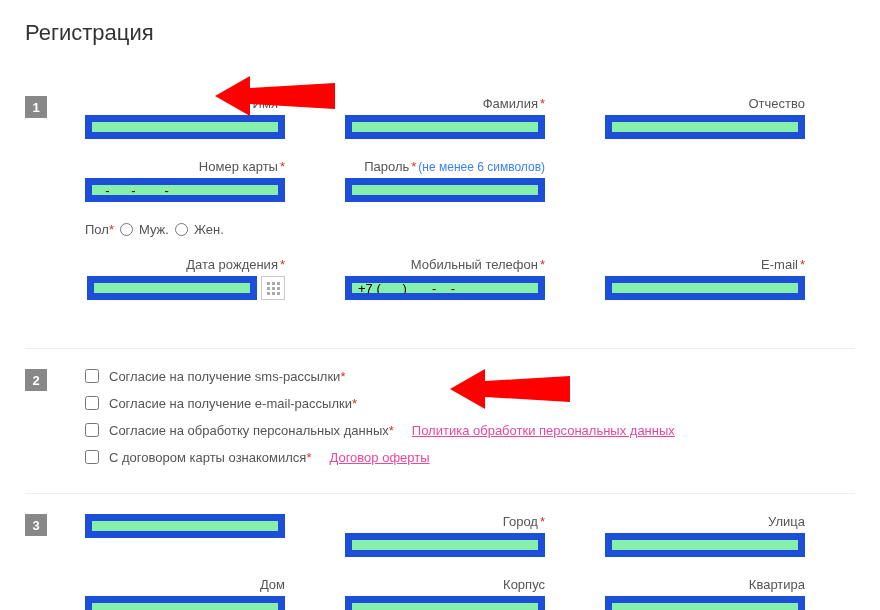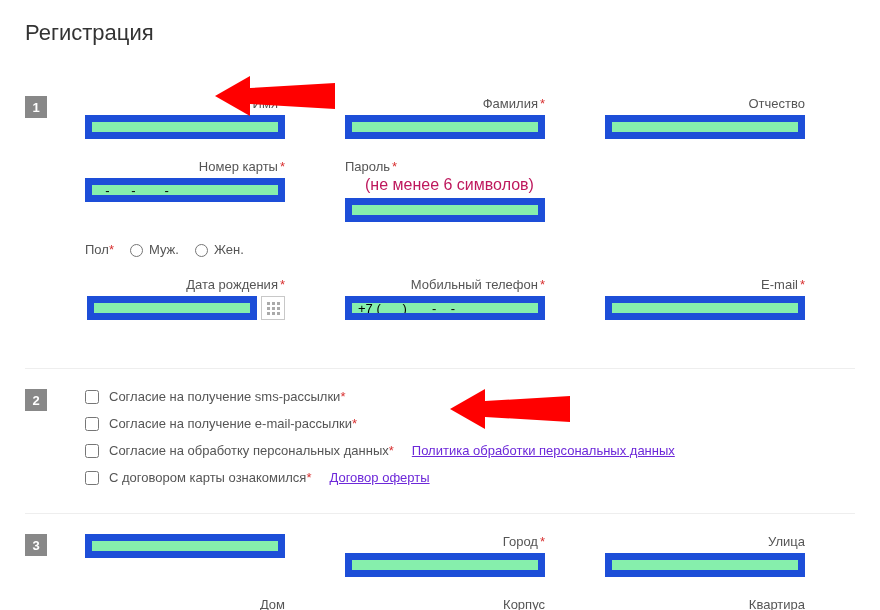--- a/index.html
+++ b/index.html
@@ -7,34 +7,34 @@
     .container { padding: 0 25px; }
     h1 { font-size: 22px; font-weight: normal; color: #333; margin-bottom: 30px; padding-top: 20px;}
     .section { display: flex; align-items: flex-start; padding: 20px 0 28px 0; position: relative; }
     .section + .section { border-top: 1px solid #eee; }
     .step-badge { width: 22px; height: 22px; background: #888; color: #fff; display: flex; align-items: center; justify-content: center; font-size: 13px; font-weight: bold; margin-right: 38px; flex-shrink: 0; margin-top: 0px;}
     .section-body { flex: 1; }
     .row { display: flex; gap: 60px; margin-bottom: 20px; }
     .field { display: flex; flex-direction: column; width: 200px; align-items: flex-end; }
     .field-label { font-size: 13px; color: #555; margin-bottom: 4px; display: flex; align-items: center; gap: 2px; flex-wrap: wrap;}
     .req { color: #d83030; }
-    .hint { color: #be185d; font-size: 16px; margin-left: 20px; }
+    .hint { color: #3b82f6; font-size: 12px; margin-left: 0; }
     input[type="text"] { width: 100%; height: 24px; border: 7px solid #1d4ed8; padding: 2px 6px; font-size: 13px; background: #86efac; }
     .cal-wrap { display: flex; align-items: center; gap: 4px; }
     .cal-wrap input[type="text"] { width: 170px; }
     .cal-icon { width: 24px; height: 24px; border: 1px solid #c8c8c8; display:flex; align-items:center; justify-content:center; color:#aaa; font-size:12px; cursor:pointer; }
     .dots { display:grid; grid-template-columns: repeat(3, 3px); grid-template-rows: repeat(3, 3px); gap:2px; }
     .dots span { width:3px; height:3px; background:#aaa; }
-    .gender-row { display:flex; align-items:center; gap: 16px; font-size: 13px; color:#555; margin-bottom:20px;}
-    .radio-item { display:flex; align-items:flex-end; gap:6px; cursor:pointer; }
+    .gender-row { display:flex; align-items:center; gap: 6px; font-size: 13px; color:#555; margin-bottom:20px;}
+    .radio-item { display:flex; align-items:center; gap:6px; cursor:pointer; }
     input[type="radio"] { cursor:pointer; }
-    .check-line { display:flex; align-items:center; gap:10px; margin-bottom:12px; font-size:13px; color:#555;}
+    .check-line { display:flex; align-items:flex-start; gap:10px; margin-bottom:12px; font-size:13px; color:#555;}
     .check-line:last-child { margin-bottom:0; }
     input[type="checkbox"] { width:14px; height:14px; cursor:pointer; }
-    a.policy { color: #6d28d9; text-decoration: underline; margin-left: 8px; cursor:pointer; }
+    a.policy { color: #ec4899; text-decoration: underline; margin-left: 8px; cursor:pointer; }
     .arrow { position:absolute; pointer-events:none; }
     .arrow svg { display:block; }
     .section.noborder { border-top:none; }
   </style>
 </head>
 <body>
 
 <div class="container">
   <h1>Регистрация</h1>
 

